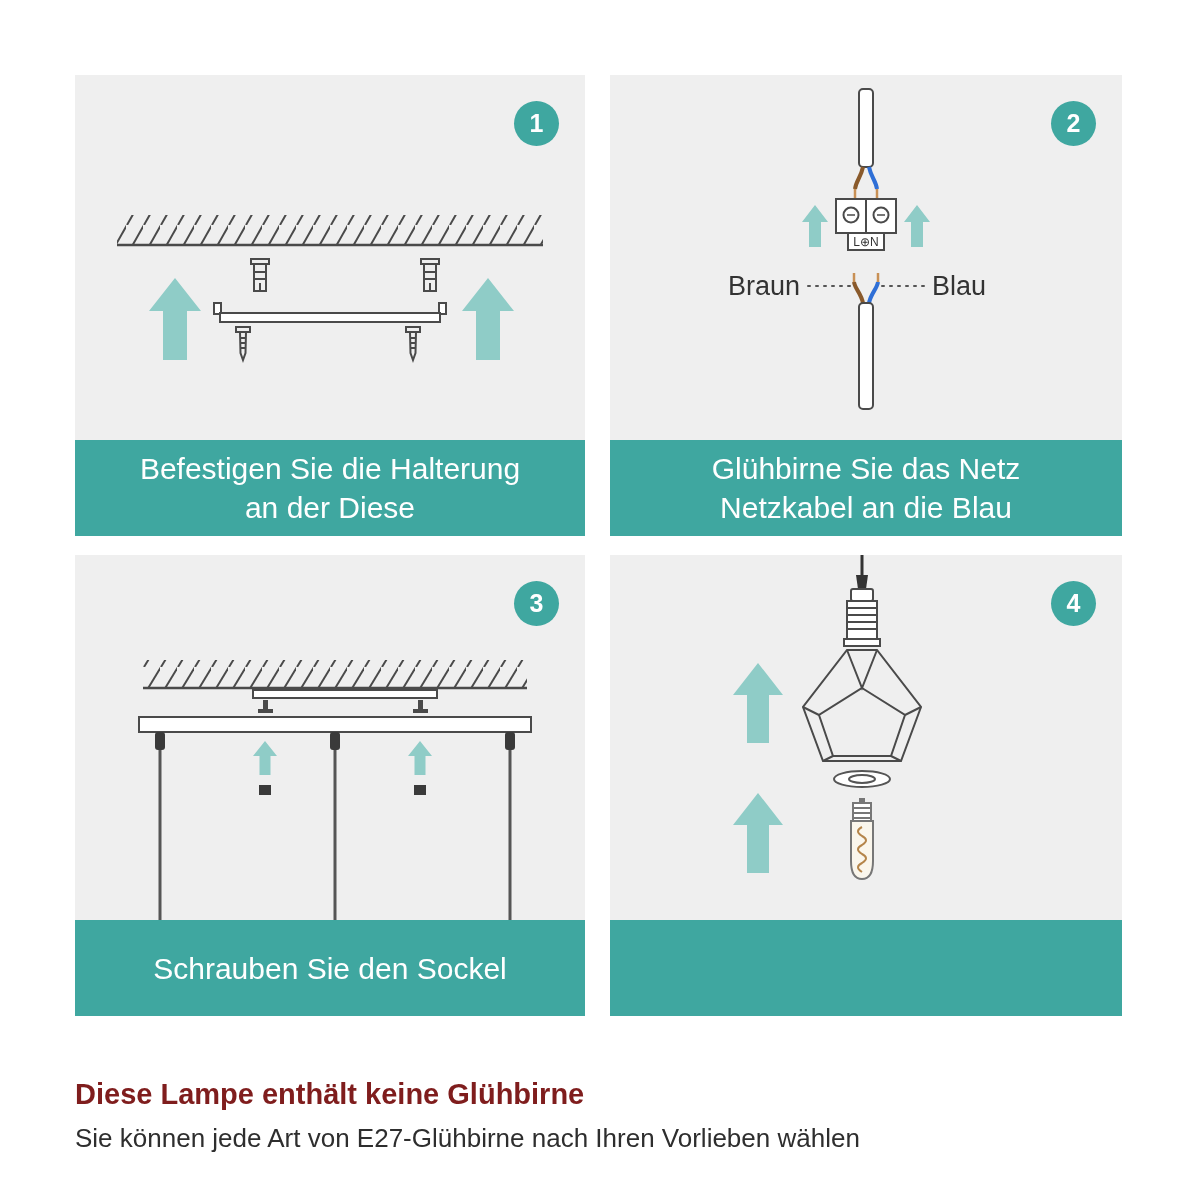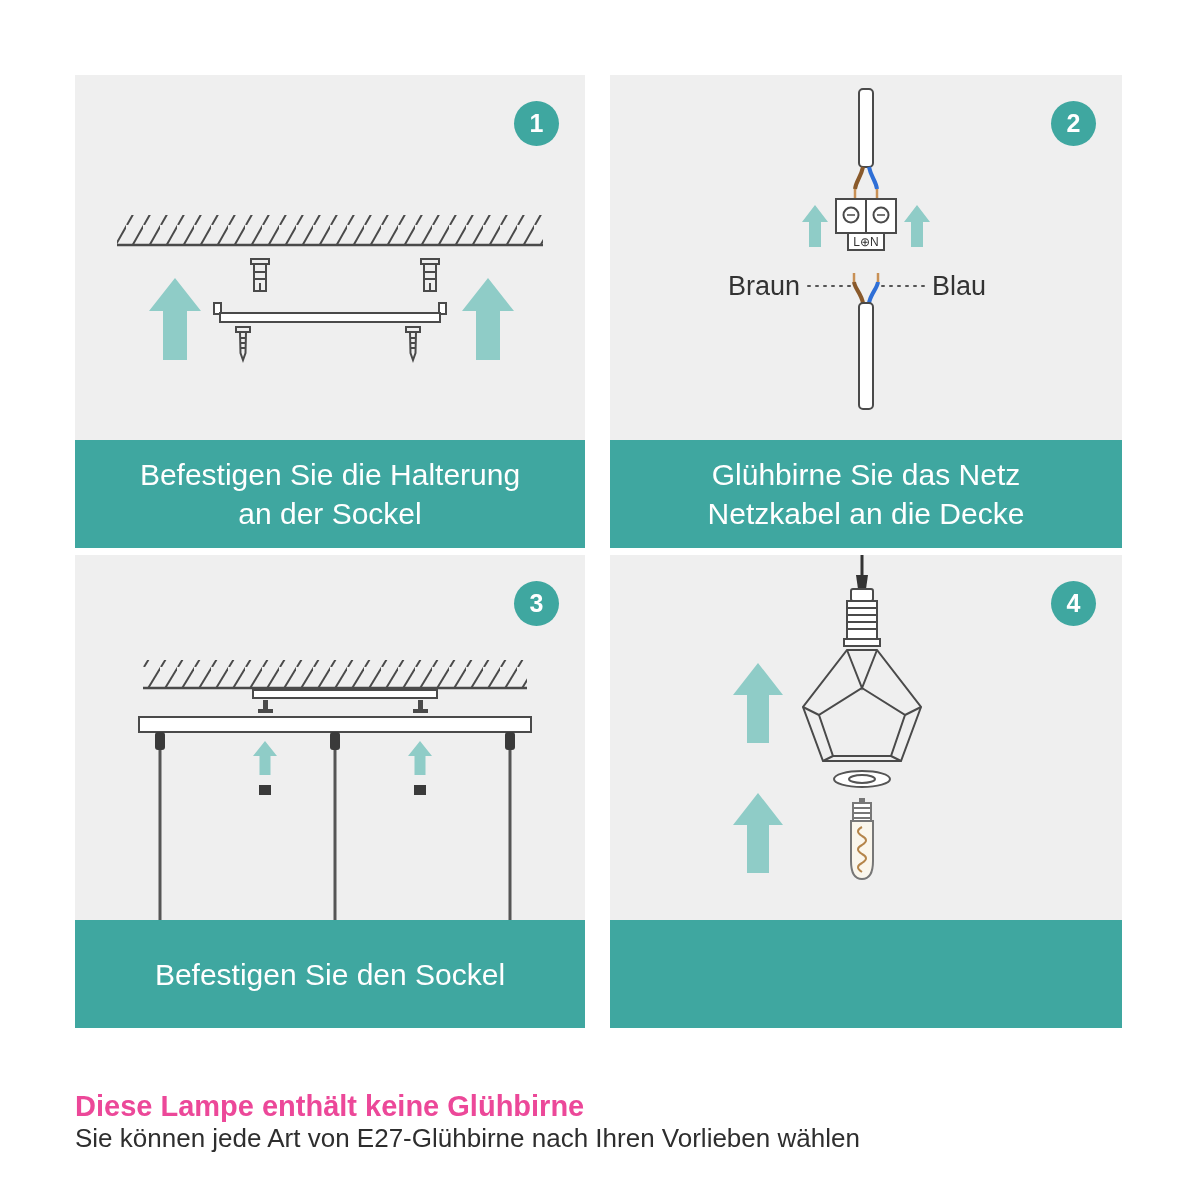--- a/index.html
+++ b/index.html
@@ -13,28 +13,28 @@
   #panel-2{left:610px;top:75px;}
   #panel-3{left:75px;top:555px;}
   #panel-4{left:610px;top:555px;}
   .illus{position:relative;width:100%;height:365px;background:var(--panel_bg,#efefef);}
   .badge{
     position:absolute;top:26px;right:26px;width:45px;height:45px;border-radius:50%;
     background:var(--teal,#3fa7a0);color:#fff;display:flex;align-items:center;justify-content:center;
     font-size:25px;font-weight:bold;
   }
   .caption{
-    width:100%;height:108px;background:var(--teal,#3fa7a0);color:#fff;
+    width:100%;height:96px;background:var(--teal,#3fa7a0);color:#fff;
     display:flex;flex-direction:column;justify-content:center;align-items:center;
     font-size:30px;line-height:39px;text-align:center;
   }
   svg{display:block;}
   .footer{position:absolute;left:75px;top:1078px;width:1050px;}
-  .footer .head{font-size:29px;font-weight:bold;color:#ec4899;margin-top:12px;}
-  .footer .sub{font-size:26px;color:#2e2e2e;}
+  .footer .head{font-size:29px;font-weight:bold;color:#7f1d1d;}
+  .footer .sub{margin-top:12px;font-size:26px;color:#2e2e2e;}
 </style>
 </head>
 <body>
 
 <div class="panel" id="panel-1">
   <div class="illus">
     <div class="badge">1</div>
     <svg width="510" height="365" viewBox="0 0 510 365">
       <defs>
         <pattern id="hatch1" width="17" height="30" patternUnits="userSpaceOnUse">
@@ -66,21 +66,21 @@
         <rect x="145" y="238" width="220" height="9"></rect>
       </g>
       <use href="#screw1" x="168" y="252"></use>
       <use href="#screw1" x="338" y="252"></use>
       <use href="#bigarrow1" x="100" y="203" fill="var(--light_teal,#8fccc7)"></use>
       <use href="#bigarrow1" x="413" y="203" fill="var(--light_teal,#8fccc7)"></use>
     </svg>
   </div>
   <div class="caption">
     <div>Befestigen Sie die Halterung</div>
-    <div>an der Sockel</div>
+    <div>an der Diese</div>
   </div>
 </div>
 
 <div class="panel" id="panel-2">
   <div class="illus">
     <div class="badge">2</div>
     <svg width="512" height="365" viewBox="0 0 512 365">
       <defs>
         <polygon id="smallarrow2" points="0,0 13,17 6,17 6,42 -6,42 -6,17 -13,17"></polygon>
       </defs>
@@ -115,21 +115,21 @@
         <path d="M253,228 C251,218 245,214 244,207" stroke="var(--brown_wire,#8a5a2b)" stroke-width="4"></path>
         <line x1="244" y1="207" x2="244" y2="198" stroke="#c89055" stroke-width="2.5"></line>
         <path d="M259,228 C261,218 267,214 268,207" stroke="var(--blue_wire,#2f6fd6)" stroke-width="4"></path>
         <line x1="268" y1="207" x2="268" y2="198" stroke="#c89055" stroke-width="2.5"></line>
       </g>
       <rect x="249" y="228" width="14" height="106" rx="4" fill="#ffffff" stroke="#4a4a4a" stroke-width="2"></rect>
     </svg>
   </div>
   <div class="caption">
     <div>Glühbirne Sie das Netz</div>
-    <div>Netzkabel an die Decke</div>
+    <div>Netzkabel an die Blau</div>
   </div>
 </div>
 
 <div class="panel" id="panel-3">
   <div class="illus">
     <div class="badge">3</div>
     <svg width="510" height="365" viewBox="0 0 510 365">
       <defs>
         <pattern id="hatch3" width="17" height="28" patternUnits="userSpaceOnUse">
           <line x1="1" y1="28" x2="18" y2="0" stroke="#4a4a4a" stroke-width="2"></line>
@@ -157,21 +157,21 @@
       <line x1="85" y1="195" x2="85" y2="365" stroke="#555" stroke-width="3"></line>
       <line x1="260" y1="195" x2="260" y2="365" stroke="#555" stroke-width="3"></line>
       <line x1="435" y1="195" x2="435" y2="365" stroke="#555" stroke-width="3"></line>
       <use href="#smallarrow3" x="190" y="186" fill="var(--light_teal,#8fccc7)"></use>
       <use href="#smallarrow3" x="345" y="186" fill="var(--light_teal,#8fccc7)"></use>
       <rect x="184" y="230" width="12" height="10" fill="#3a3a3a"></rect>
       <rect x="339" y="230" width="12" height="10" fill="#3a3a3a"></rect>
     </svg>
   </div>
   <div class="caption">
-    <div>Befestigen Sie den Sockel</div>
+    <div>Schrauben Sie den Sockel</div>
   </div>
 </div>
 
 <div class="panel" id="panel-4">
   <div class="illus">
     <div class="badge">4</div>
     <svg width="512" height="365" viewBox="0 0 512 365">
       <defs>
         <polygon id="bigarrow4" points="0,0 25,32 11,32 11,80 -11,80 -11,32 -25,32"></polygon>
       </defs>

